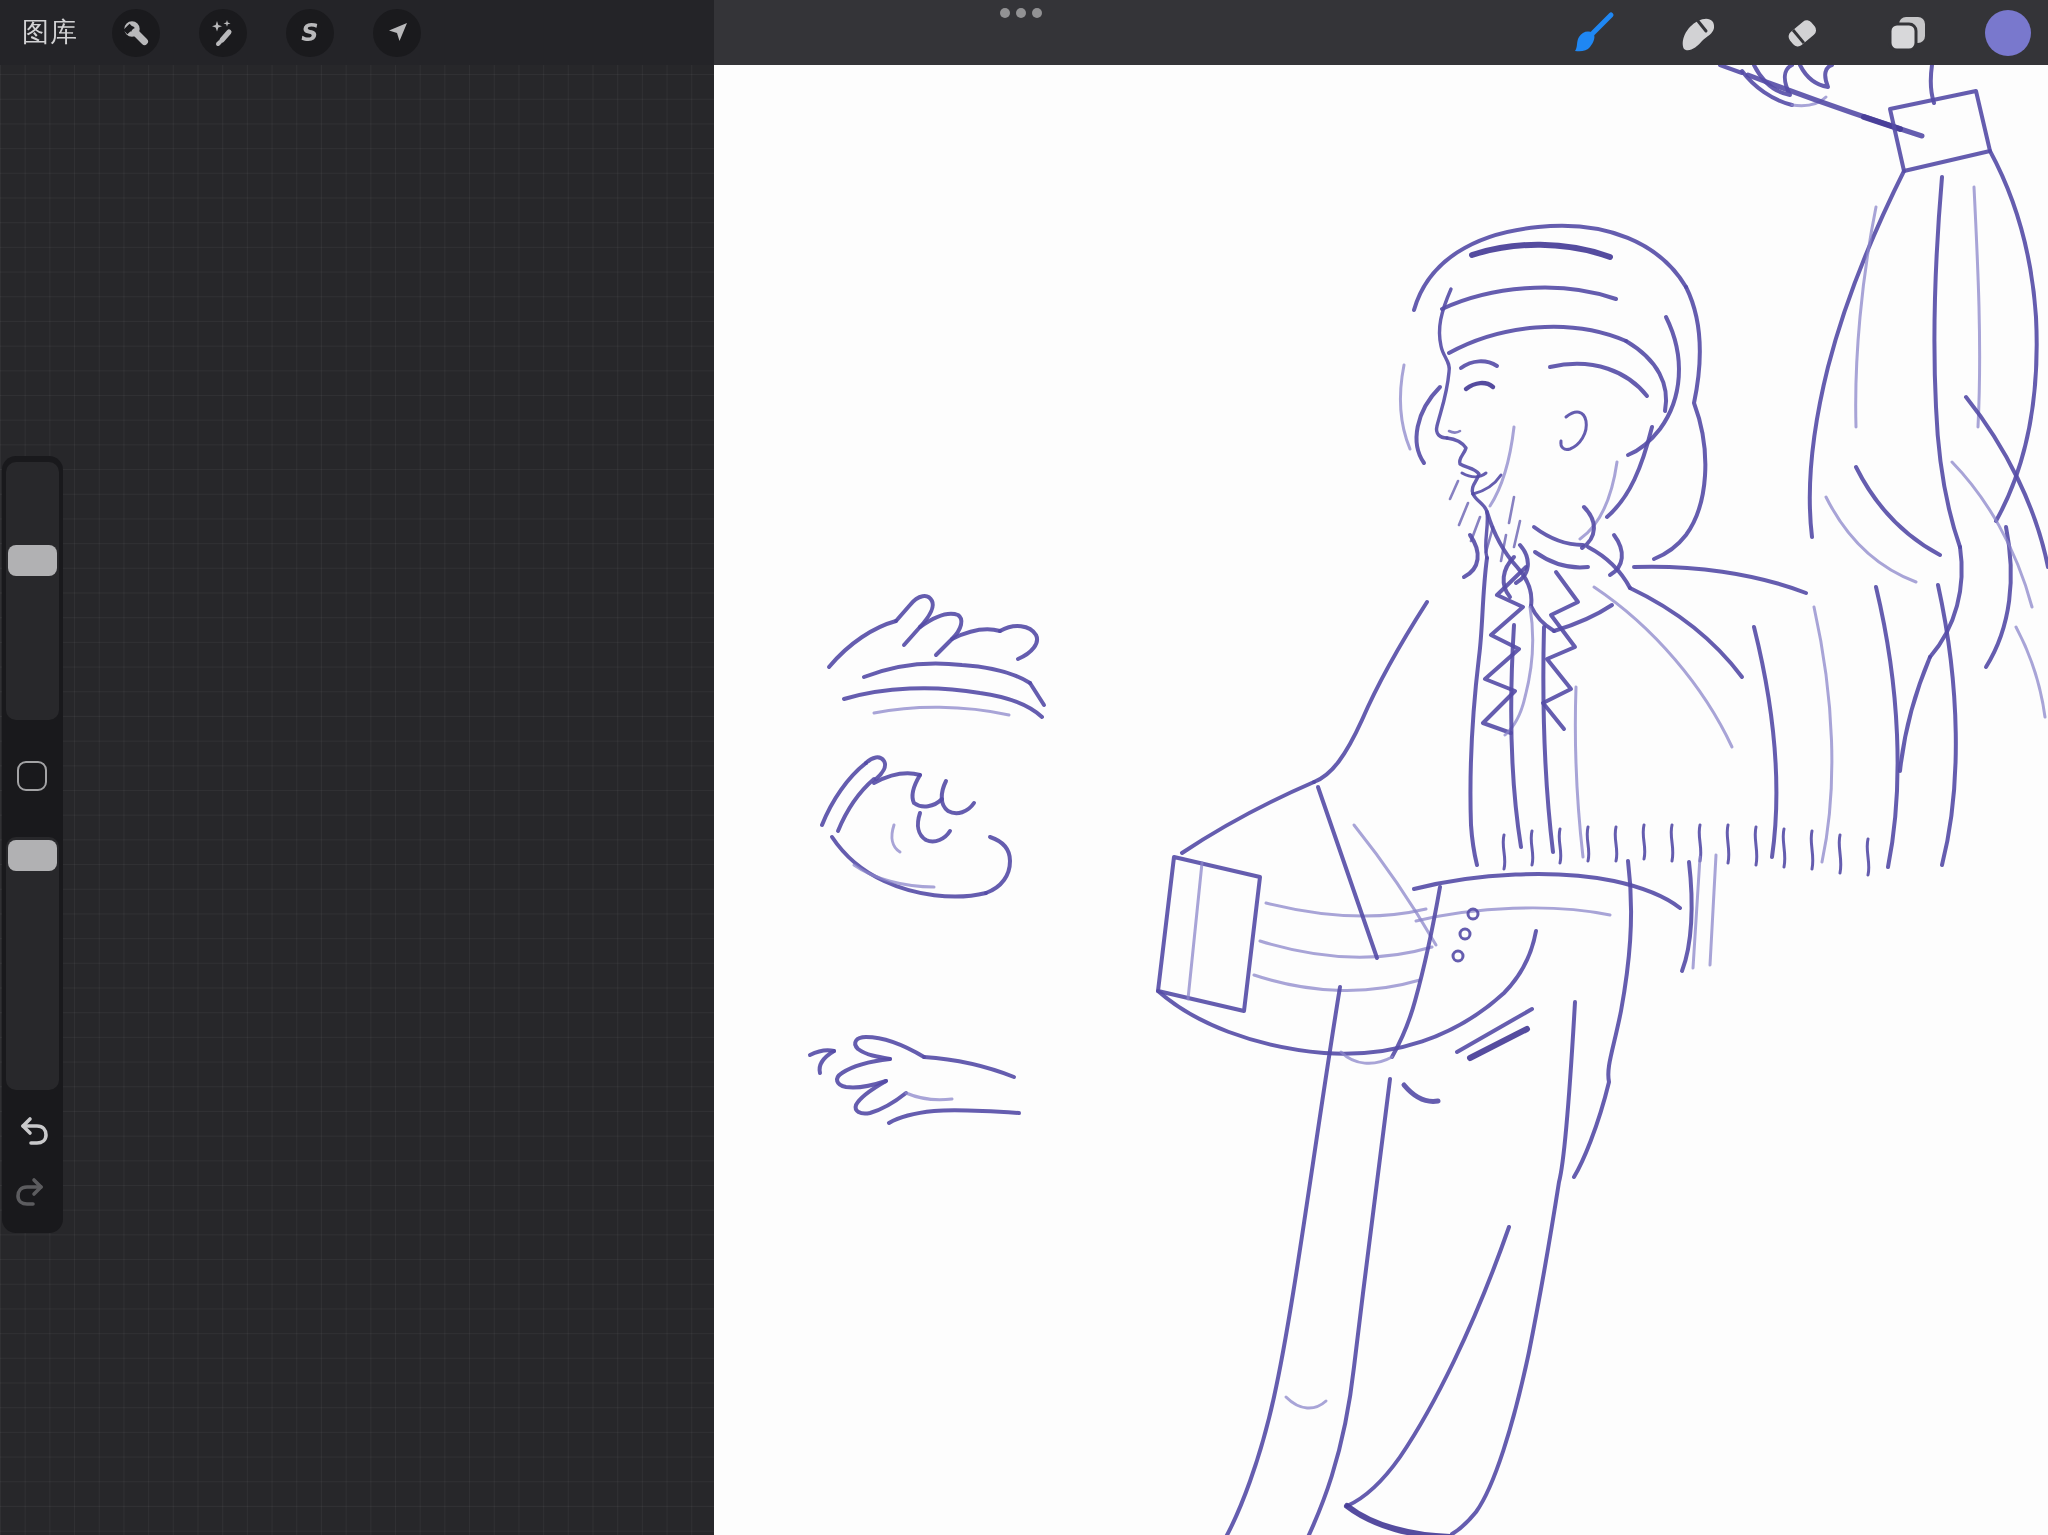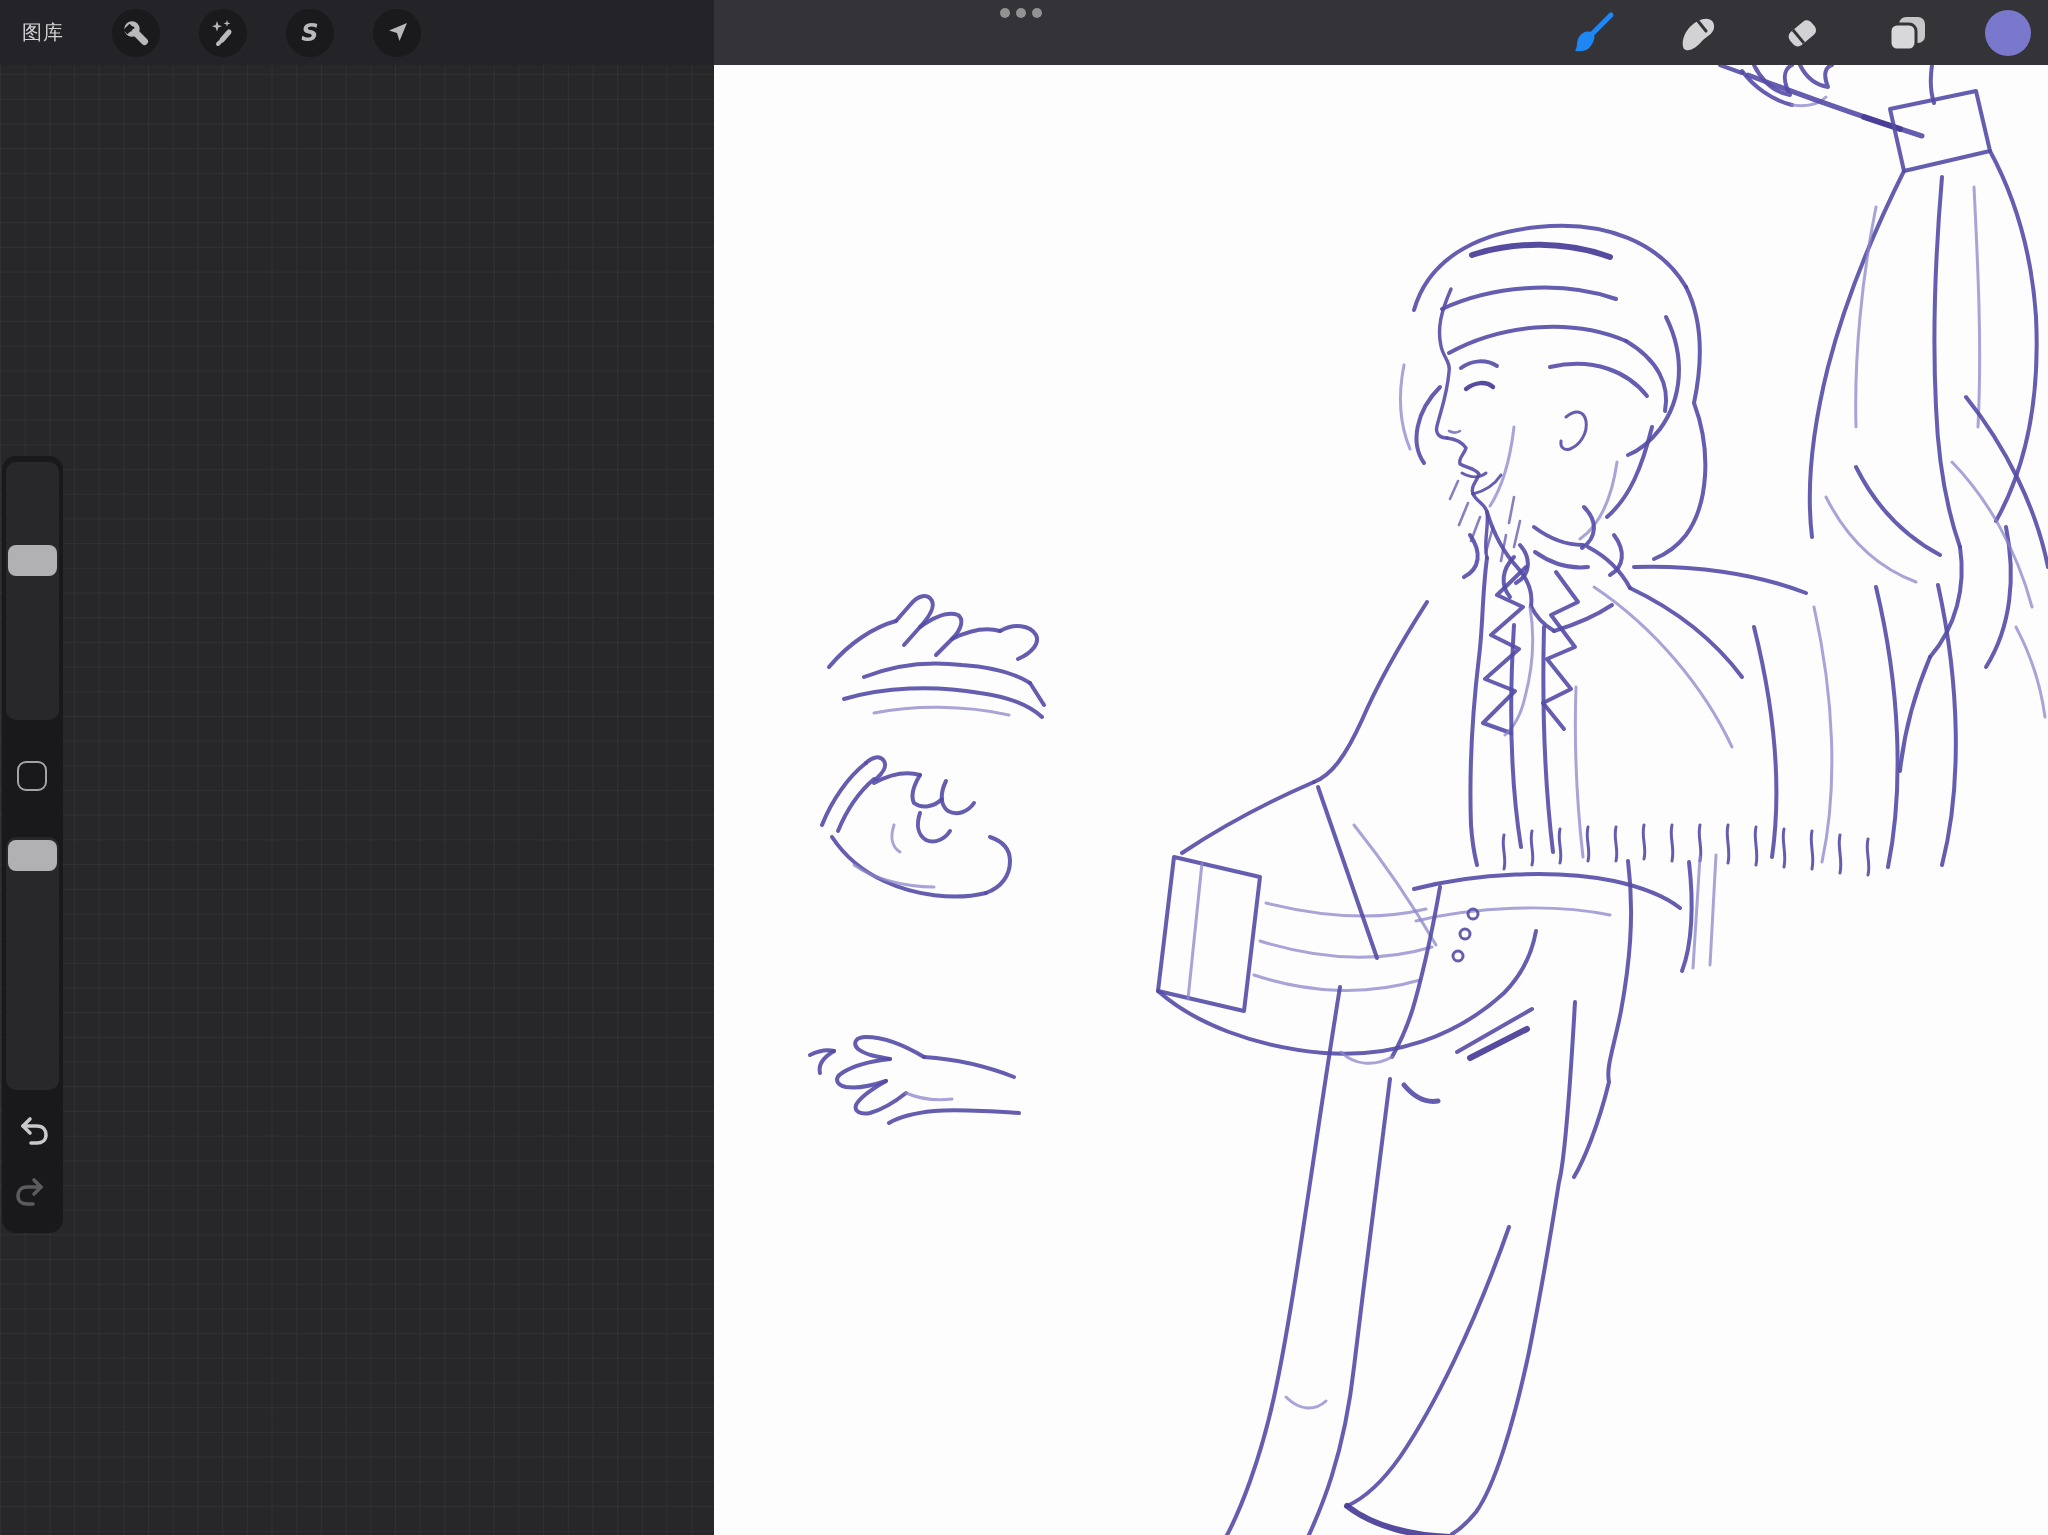--- a/index.html
+++ b/index.html
@@ -21,21 +21,21 @@
   .sk{fill:none;stroke:var(--sketch,#544ba6);stroke-width:4;stroke-linecap:round;stroke-linejoin:round;opacity:.9;}
   .sk-lt{fill:none;stroke:var(--sketch-light,#8b85c9);stroke-width:3;stroke-linecap:round;stroke-linejoin:round;opacity:.75;}
   .sk-dk{fill:none;stroke:var(--sketch-dark,#463d97);stroke-width:6;stroke-linecap:round;stroke-linejoin:round;opacity:.92;}
   .sk-th{fill:none;stroke:var(--sketch,#544ba6);stroke-width:2.6;stroke-linecap:round;opacity:.7;}
 
   
   .toolbar{position:absolute;left:0;top:0;width:100%;height:65px;}
   .toolbar .tb-left{position:absolute;left:0;top:0;width:714px;height:65px;background:#242428;}
   .toolbar .tb-right{position:absolute;left:714px;top:0;right:0;height:65px;background:#343438;}
   .gallery-btn{position:absolute;left:22px;top:0;height:65px;line-height:65px;
-    color:#d2d2d4;font-size:20px;letter-spacing:1px;cursor:default;}
+    color:#d2d2d4;font-size:27px;letter-spacing:1px;cursor:default;}
   .tool-circle{position:absolute;top:9px;width:48px;height:48px;border-radius:50%;
     background:#1a1a1d;display:flex;align-items:center;justify-content:center;}
   .dots{position:absolute;left:1000px;top:8px;display:flex;gap:6px;}
   .dots .dot{width:10px;height:10px;border-radius:50%;background:#929294;}
   .right-tool{position:absolute;top:11px;width:44px;height:44px;display:flex;align-items:center;justify-content:center;}
   .color-swatch{position:absolute;left:1985px;top:10px;width:46px;height:46px;border-radius:50%;
     background:var(--swatch,#7978cd);}
 
   
   .sidebar{position:absolute;left:2px;top:456px;width:61px;height:777px;background:#19191c;border-radius:14px;}

